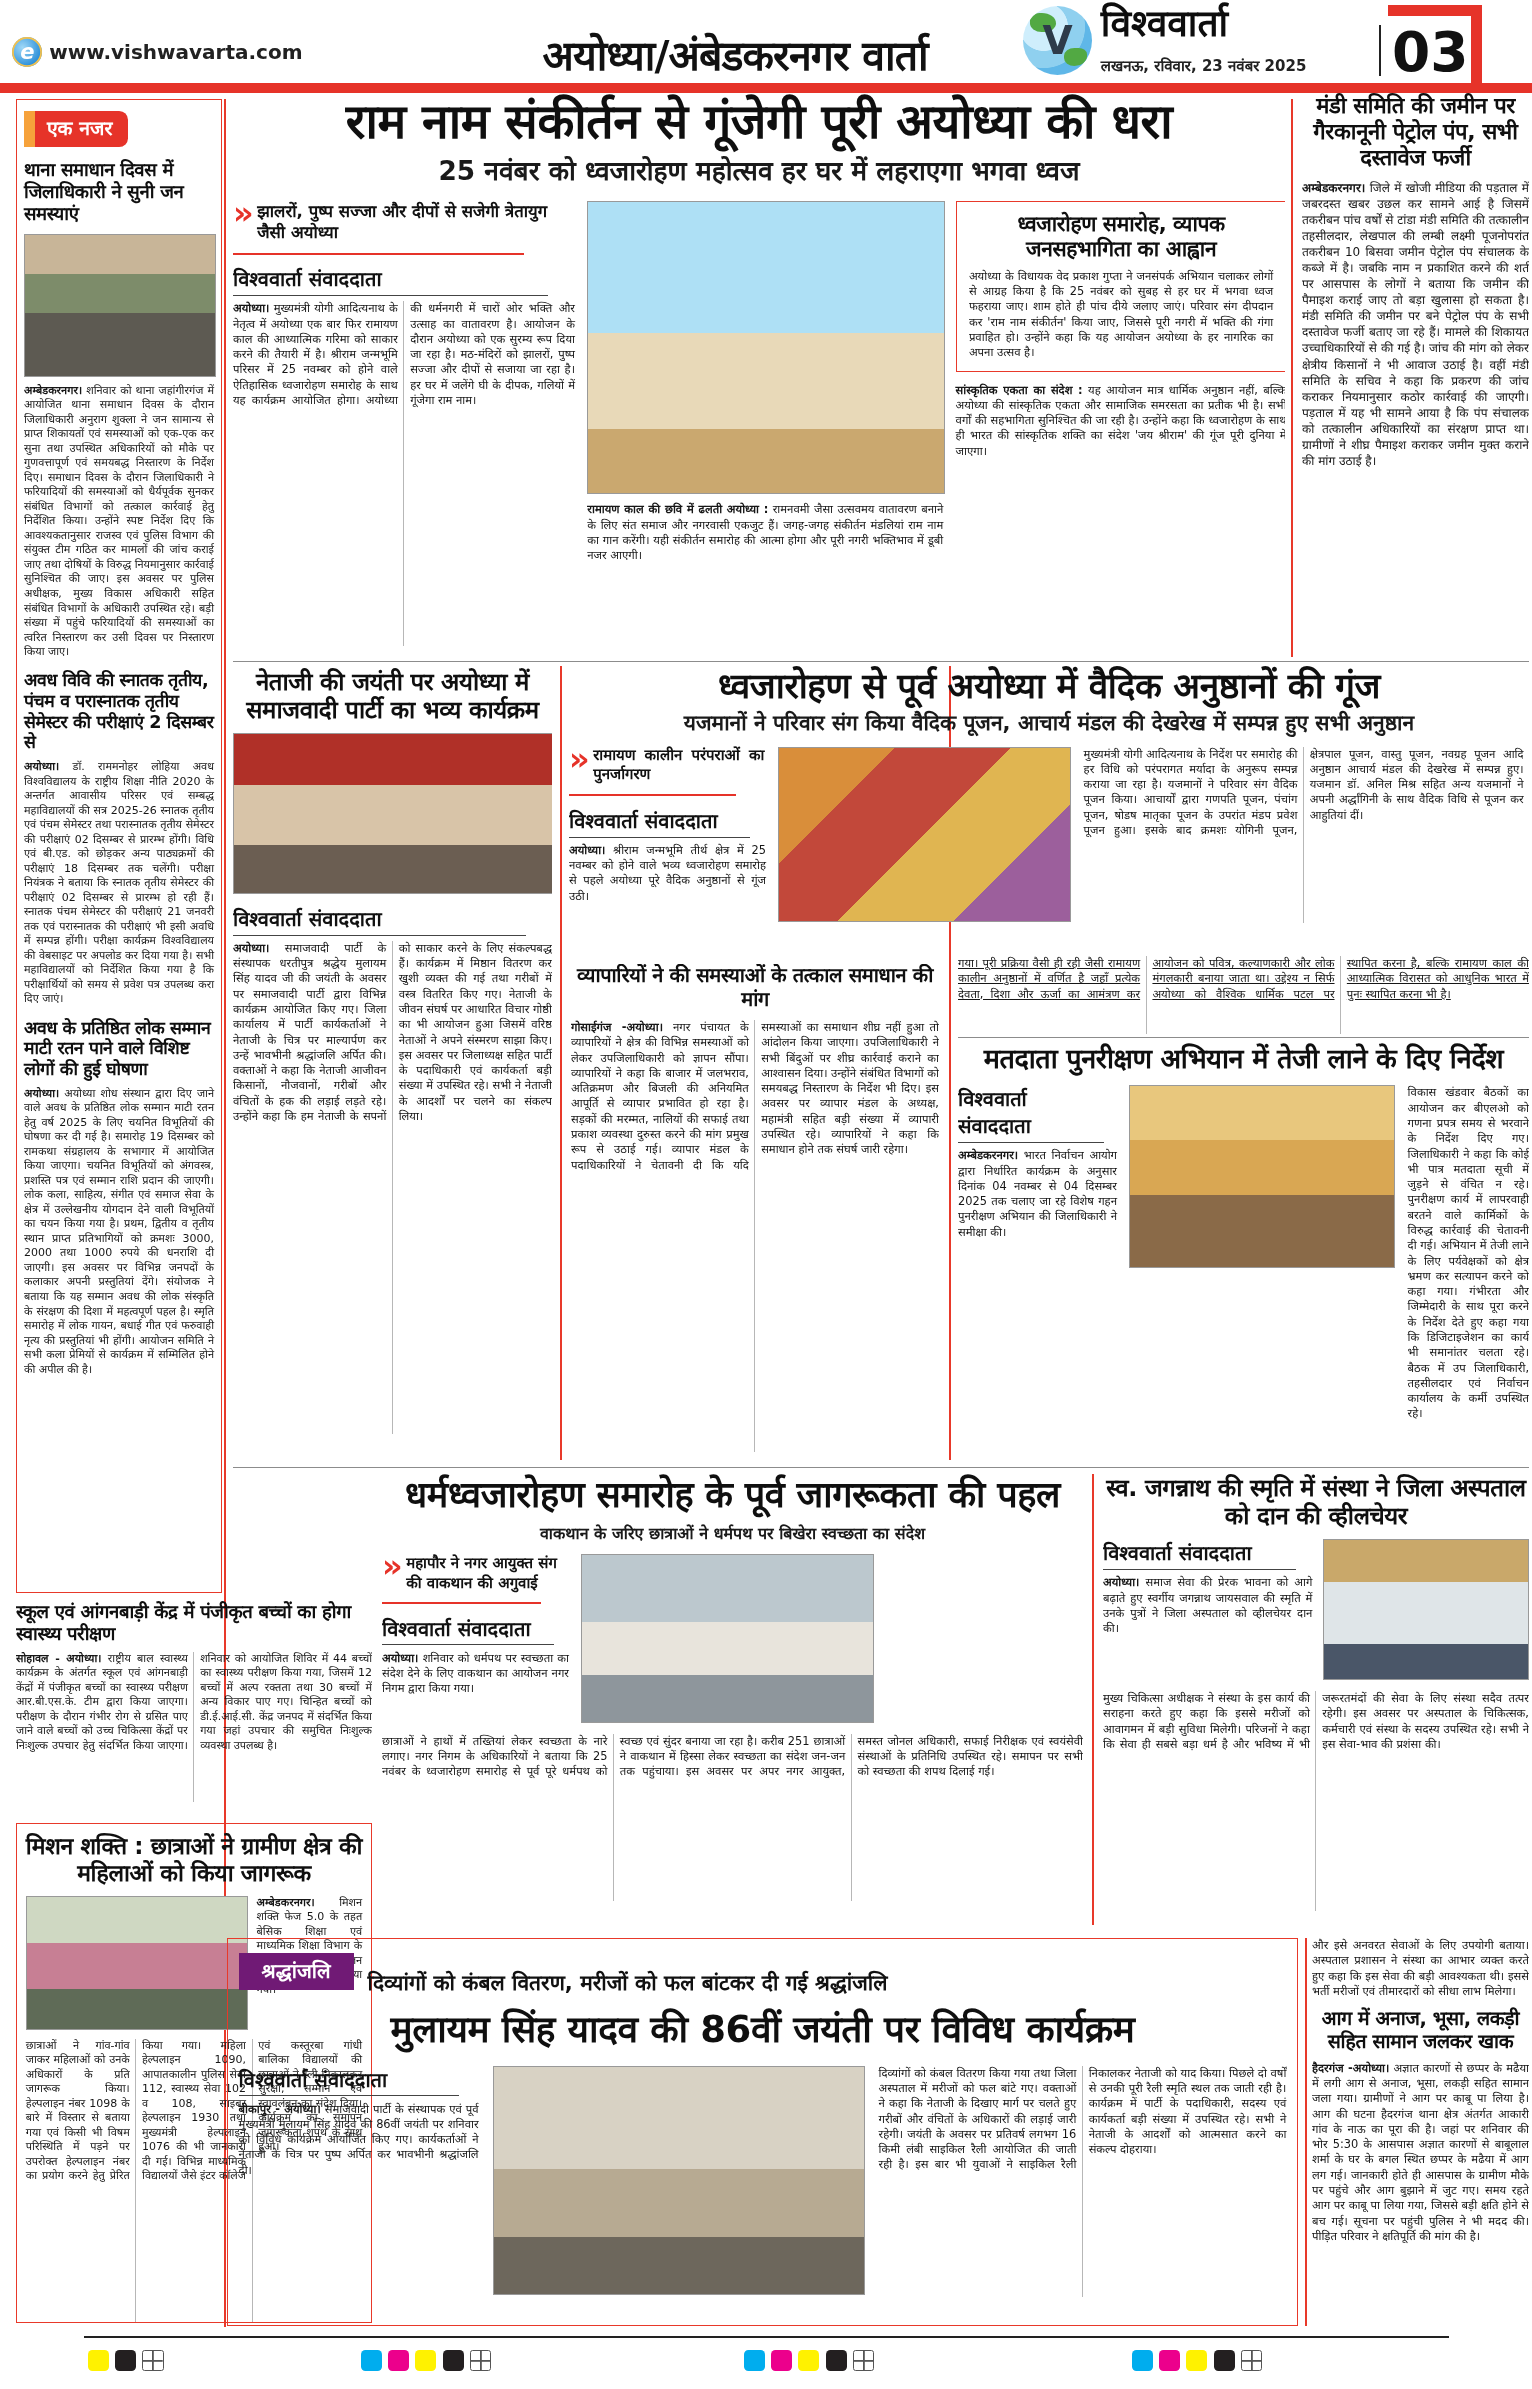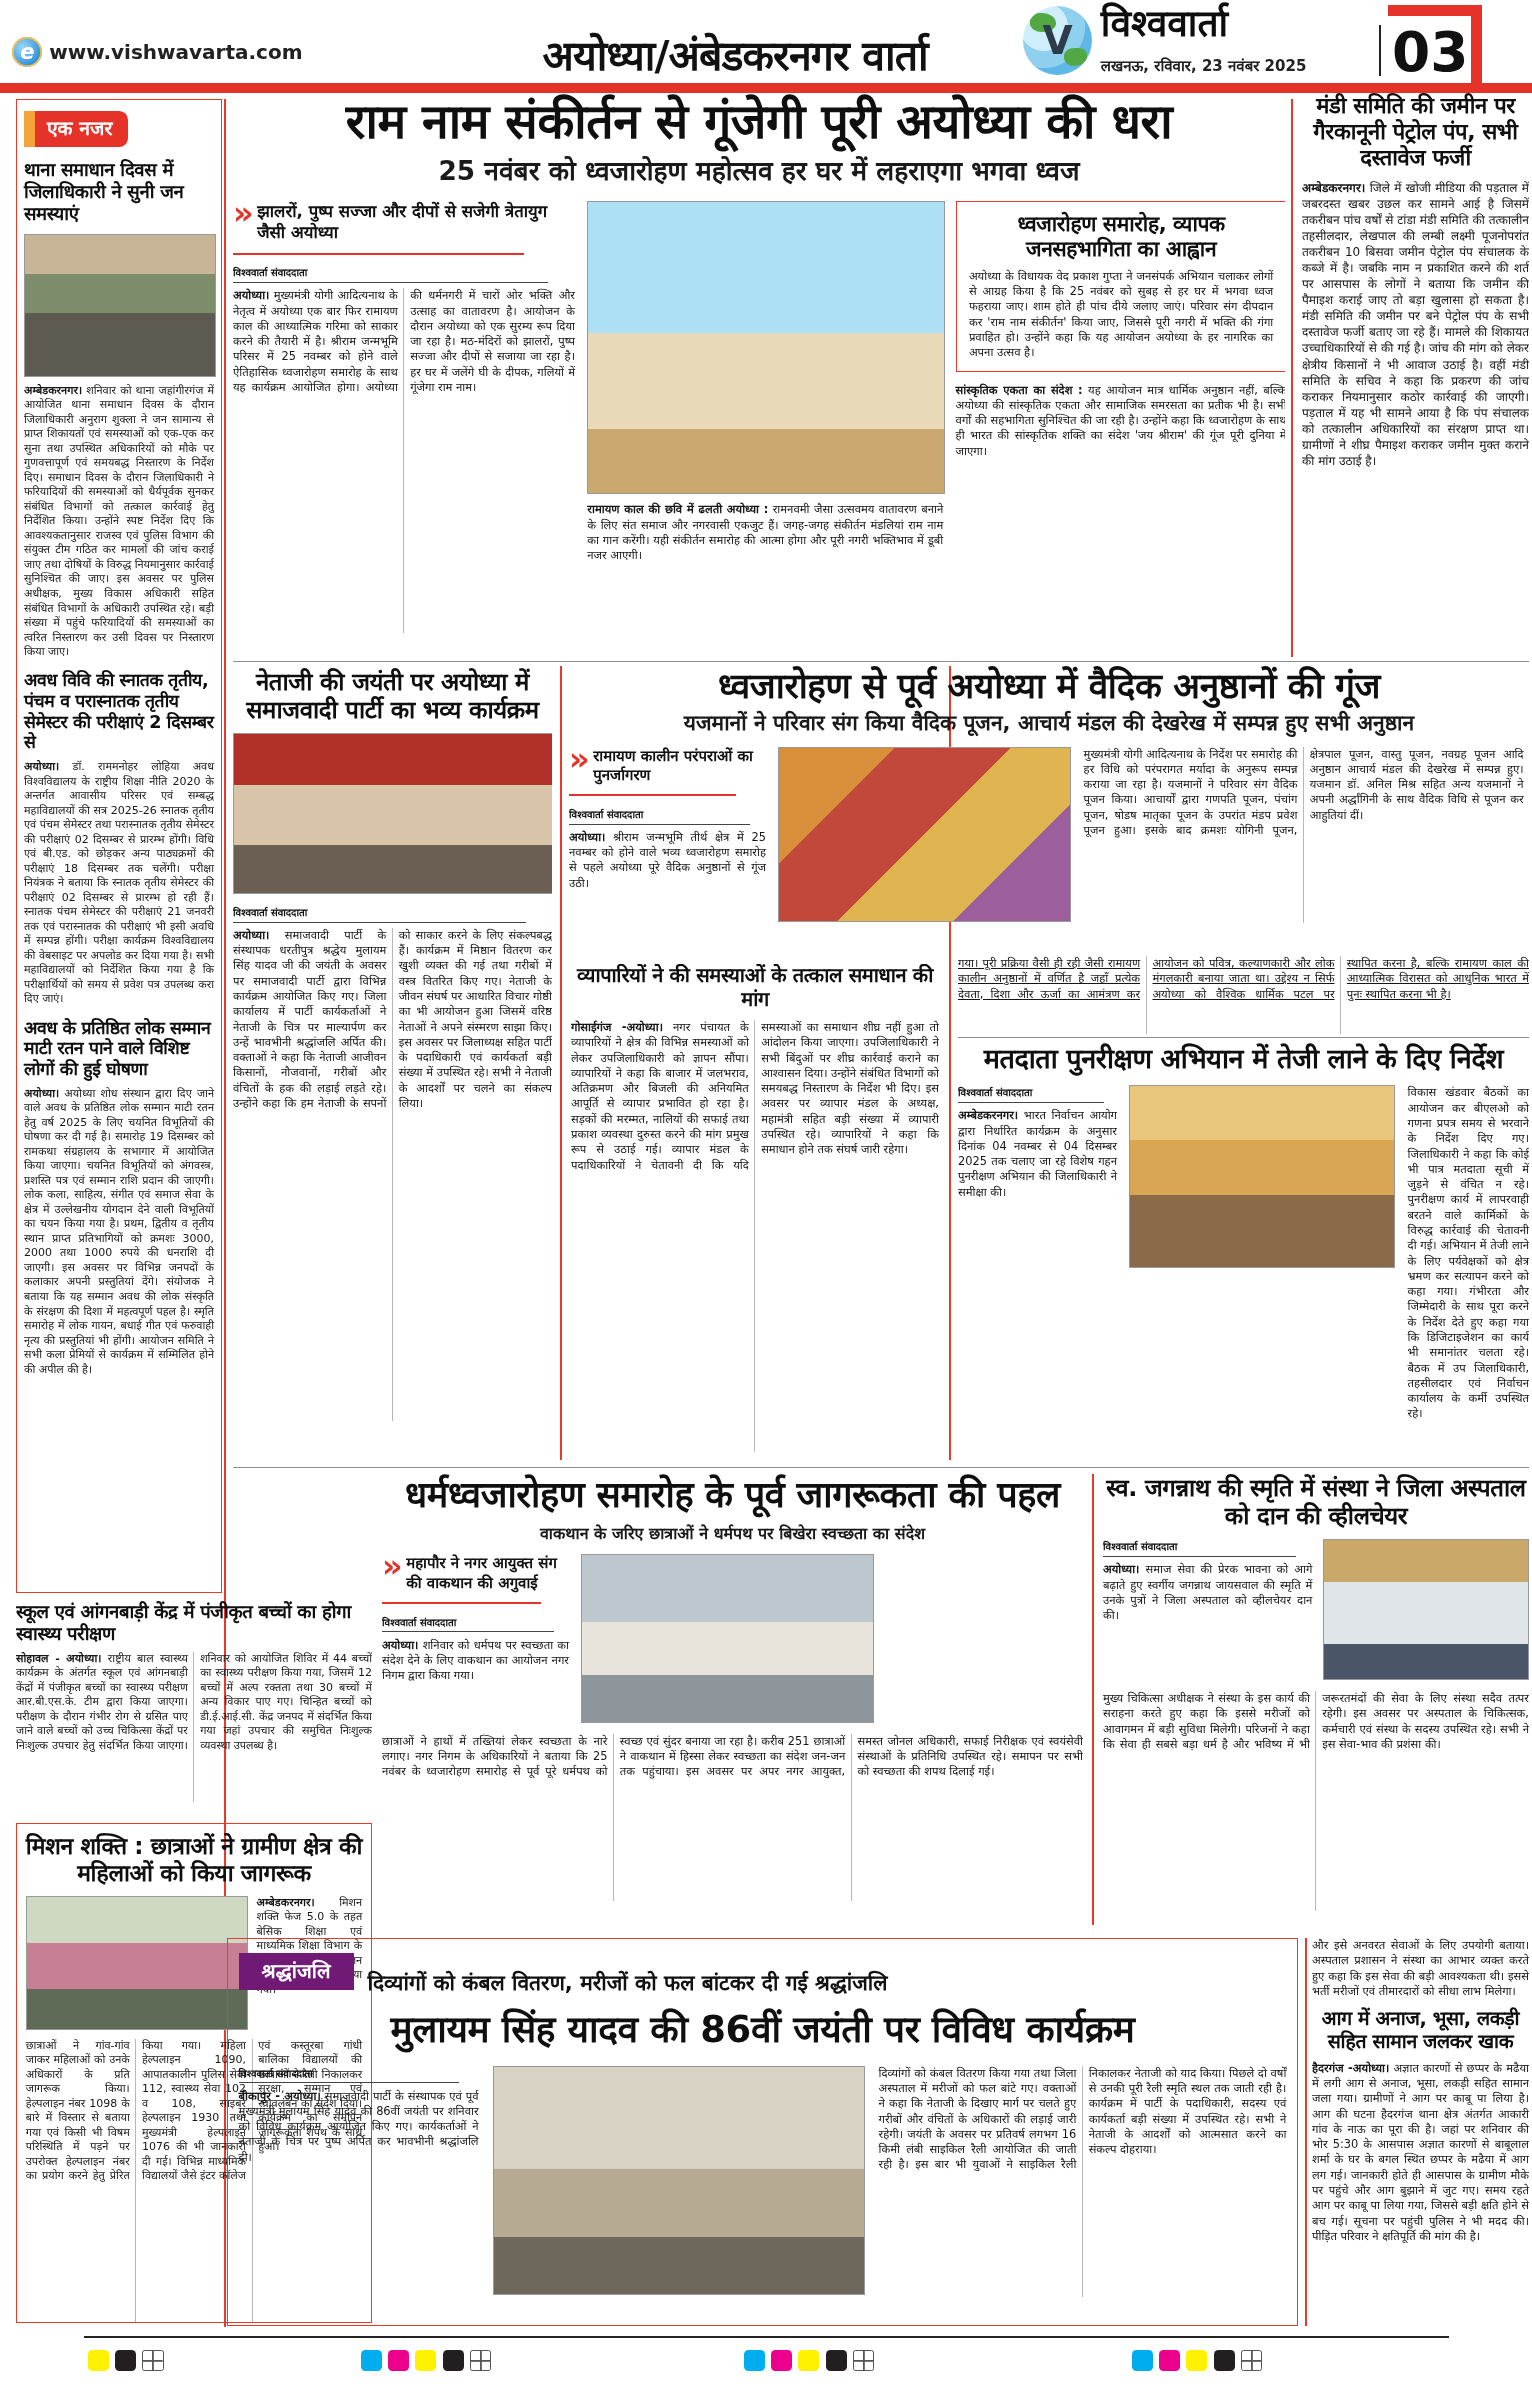--- a/index.html
+++ b/index.html
@@ -23,21 +23,21 @@
   .paper-date{font-size:15px;font-weight:bold;color:#222;margin-top:11px;}
   .pageno{font-size:55px;font-weight:800;color:#111;line-height:1;}
   .redbar{background:#e63329;}
   .vline{background:#e8392a;width:1.8px;}
   .hline{background:#8c8c8c;height:0.9px;}
   .blackline{background:#222;height:1.8px;}
   
   .hl{font-weight:800;color:#0f0f0f;letter-spacing:-0.4px;line-height:1.18;text-align:center;margin:0;}
   .hl-left{text-align:left;}
   .sub{font-weight:700;color:#1a1a1a;text-align:center;line-height:1.2;margin:0;}
-  .byline{font-weight:bold;font-size:10px;color:#111;border-bottom:1.8px solid #444;
+  .byline{font-weight:bold;font-size:20px;color:#111;border-bottom:1.8px solid #444;
           padding-bottom:2.6px;margin-bottom:5.3px;display:block;width:92%;}
   .body-txt{font-size:11.4px;line-height:1.34;text-align:justify;color:#161616;}
   .body-txt b{font-weight:bold;}
   .small-txt{font-size:11px;line-height:1.32;text-align:justify;color:#161616;}
   .cols2{column-count:2;column-gap:12.3px;column-rule:0.9px solid #b7b7b7;}
   .cols3{column-count:3;column-gap:12.3px;column-rule:0.9px solid #b7b7b7;}
   .kicker{display:flex;gap:7px;align-items:flex-start;}
   .karr{color:#e63329;font-size:32px;font-weight:800;line-height:0.8;letter-spacing:-3.5px;}
   .ktext{font-weight:bold;font-size:16.7px;line-height:1.3;color:#111;}
   .kunder{border:0;border-top:2.6px solid #e63329;width:85%;margin:8.8px 0 10.6px 0;}
@@ -147,21 +147,21 @@
     <p class="body-txt cols2" style="margin:3.5px 0 0 0;height:493px;"><b>अयोध्या।</b> <span>समाजवादी पार्टी के संस्थापक धरतीपुत्र श्रद्धेय मुलायम सिंह यादव जी की जयंती के अवसर पर समाजवादी पार्टी द्वारा विभिन्न कार्यक्रम आयोजित किए गए। जिला कार्यालय में पार्टी कार्यकर्ताओं ने नेताजी के चित्र पर माल्यार्पण कर उन्हें भावभीनी श्रद्धांजलि अर्पित की। वक्ताओं ने कहा कि नेताजी आजीवन किसानों, नौजवानों, गरीबों और वंचितों के हक की लड़ाई लड़ते रहे। उन्होंने कहा कि हम नेताजी के सपनों को साकार करने के लिए संकल्पबद्ध हैं। कार्यक्रम में मिष्ठान वितरण कर खुशी व्यक्त की गई तथा गरीबों में वस्त्र वितरित किए गए। नेताजी के जीवन संघर्ष पर आधारित विचार गोष्ठी का भी आयोजन हुआ जिसमें वरिष्ठ नेताओं ने अपने संस्मरण साझा किए। इस अवसर पर जिलाध्यक्ष सहित पार्टी के पदाधिकारी एवं कार्यकर्ता बड़ी संख्या में उपस्थित रहे। सभी ने नेताजी के आदर्शों पर चलने का संकल्प लिया।</span></p>
   </div>
 
   <div class="abs" style="left:569px;top:666px;width:960px;height:287px;overflow:hidden;">
     <h2 class="hl" style="font-size:35px;">ध्वजारोहण से पूर्व अयोध्या में वैदिक अनुष्ठानों की गूंज</h2>
     <h3 class="sub" style="font-size:21px;margin-top:3.5px;">यजमानों ने परिवार संग किया वैदिक पूजन, आचार्य मंडल की देखरेख में सम्पन्न हुए सभी अनुष्ठान</h3>
     <div style="display:flex;gap:12.3px;margin-top:10.6px;">
       <div style="width:197px;flex:none;">
         <div class="kicker">
           <span class="karr">»</span>
-          <span class="ktext" style="font-size:15px;">रामायण कालीन परंपराओं का पुनर्जागरण</span>
+          <span class="ktext" style="font-size:15px;font-family:Liberation Mono, monospace;">रामायण कालीन परंपराओं का पुनर्जागरण</span>
         </div>
         <hr class="kunder">
         <span class="byline">विश्ववार्ता संवाददाता</span>
         <p class="body-txt" style="margin:3.5px 0 0 0;"><b>अयोध्या।</b> <span>श्रीराम जन्मभूमि तीर्थ क्षेत्र में 25 नवम्बर को होने वाले भव्य ध्वजारोहण समारोह से पहले अयोध्या पूरे वैदिक अनुष्ठानों से गूंज उठी।</span></p>
       </div>
       <div class="photo" style="width:291px;height:173px;flex:none;background:linear-gradient(135deg,#d98e3a 0 25%,#c2483a 25% 50%,#e0b551 50% 75%,#9c5f9c 75% 100%);"></div>
       <p class="body-txt cols2" style="margin:0;width:440px;height:176px;">मुख्यमंत्री योगी आदित्यनाथ के निर्देश पर समारोह की हर विधि को परंपरागत मर्यादा के अनुरूप सम्पन्न कराया जा रहा है। यजमानों ने परिवार संग वैदिक पूजन किया। आचार्यों द्वारा गणपति पूजन, पंचांग पूजन, षोडष मातृका पूजन के उपरांत मंडप प्रवेश पूजन हुआ। इसके बाद क्रमशः योगिनी पूजन, क्षेत्रपाल पूजन, वास्तु पूजन, नवग्रह पूजन आदि अनुष्ठान आचार्य मंडल की देखरेख में सम्पन्न हुए। यजमान डॉ. अनिल मिश्र सहित अन्य यजमानों ने अपनी अर्द्धांगिनी के साथ वैदिक विधि से पूजन कर आहुतियां दीं।</p>
     </div>
   </div>
   <div class="abs" style="left:958px;top:956px;width:571px;height:78px;overflow:hidden;">

